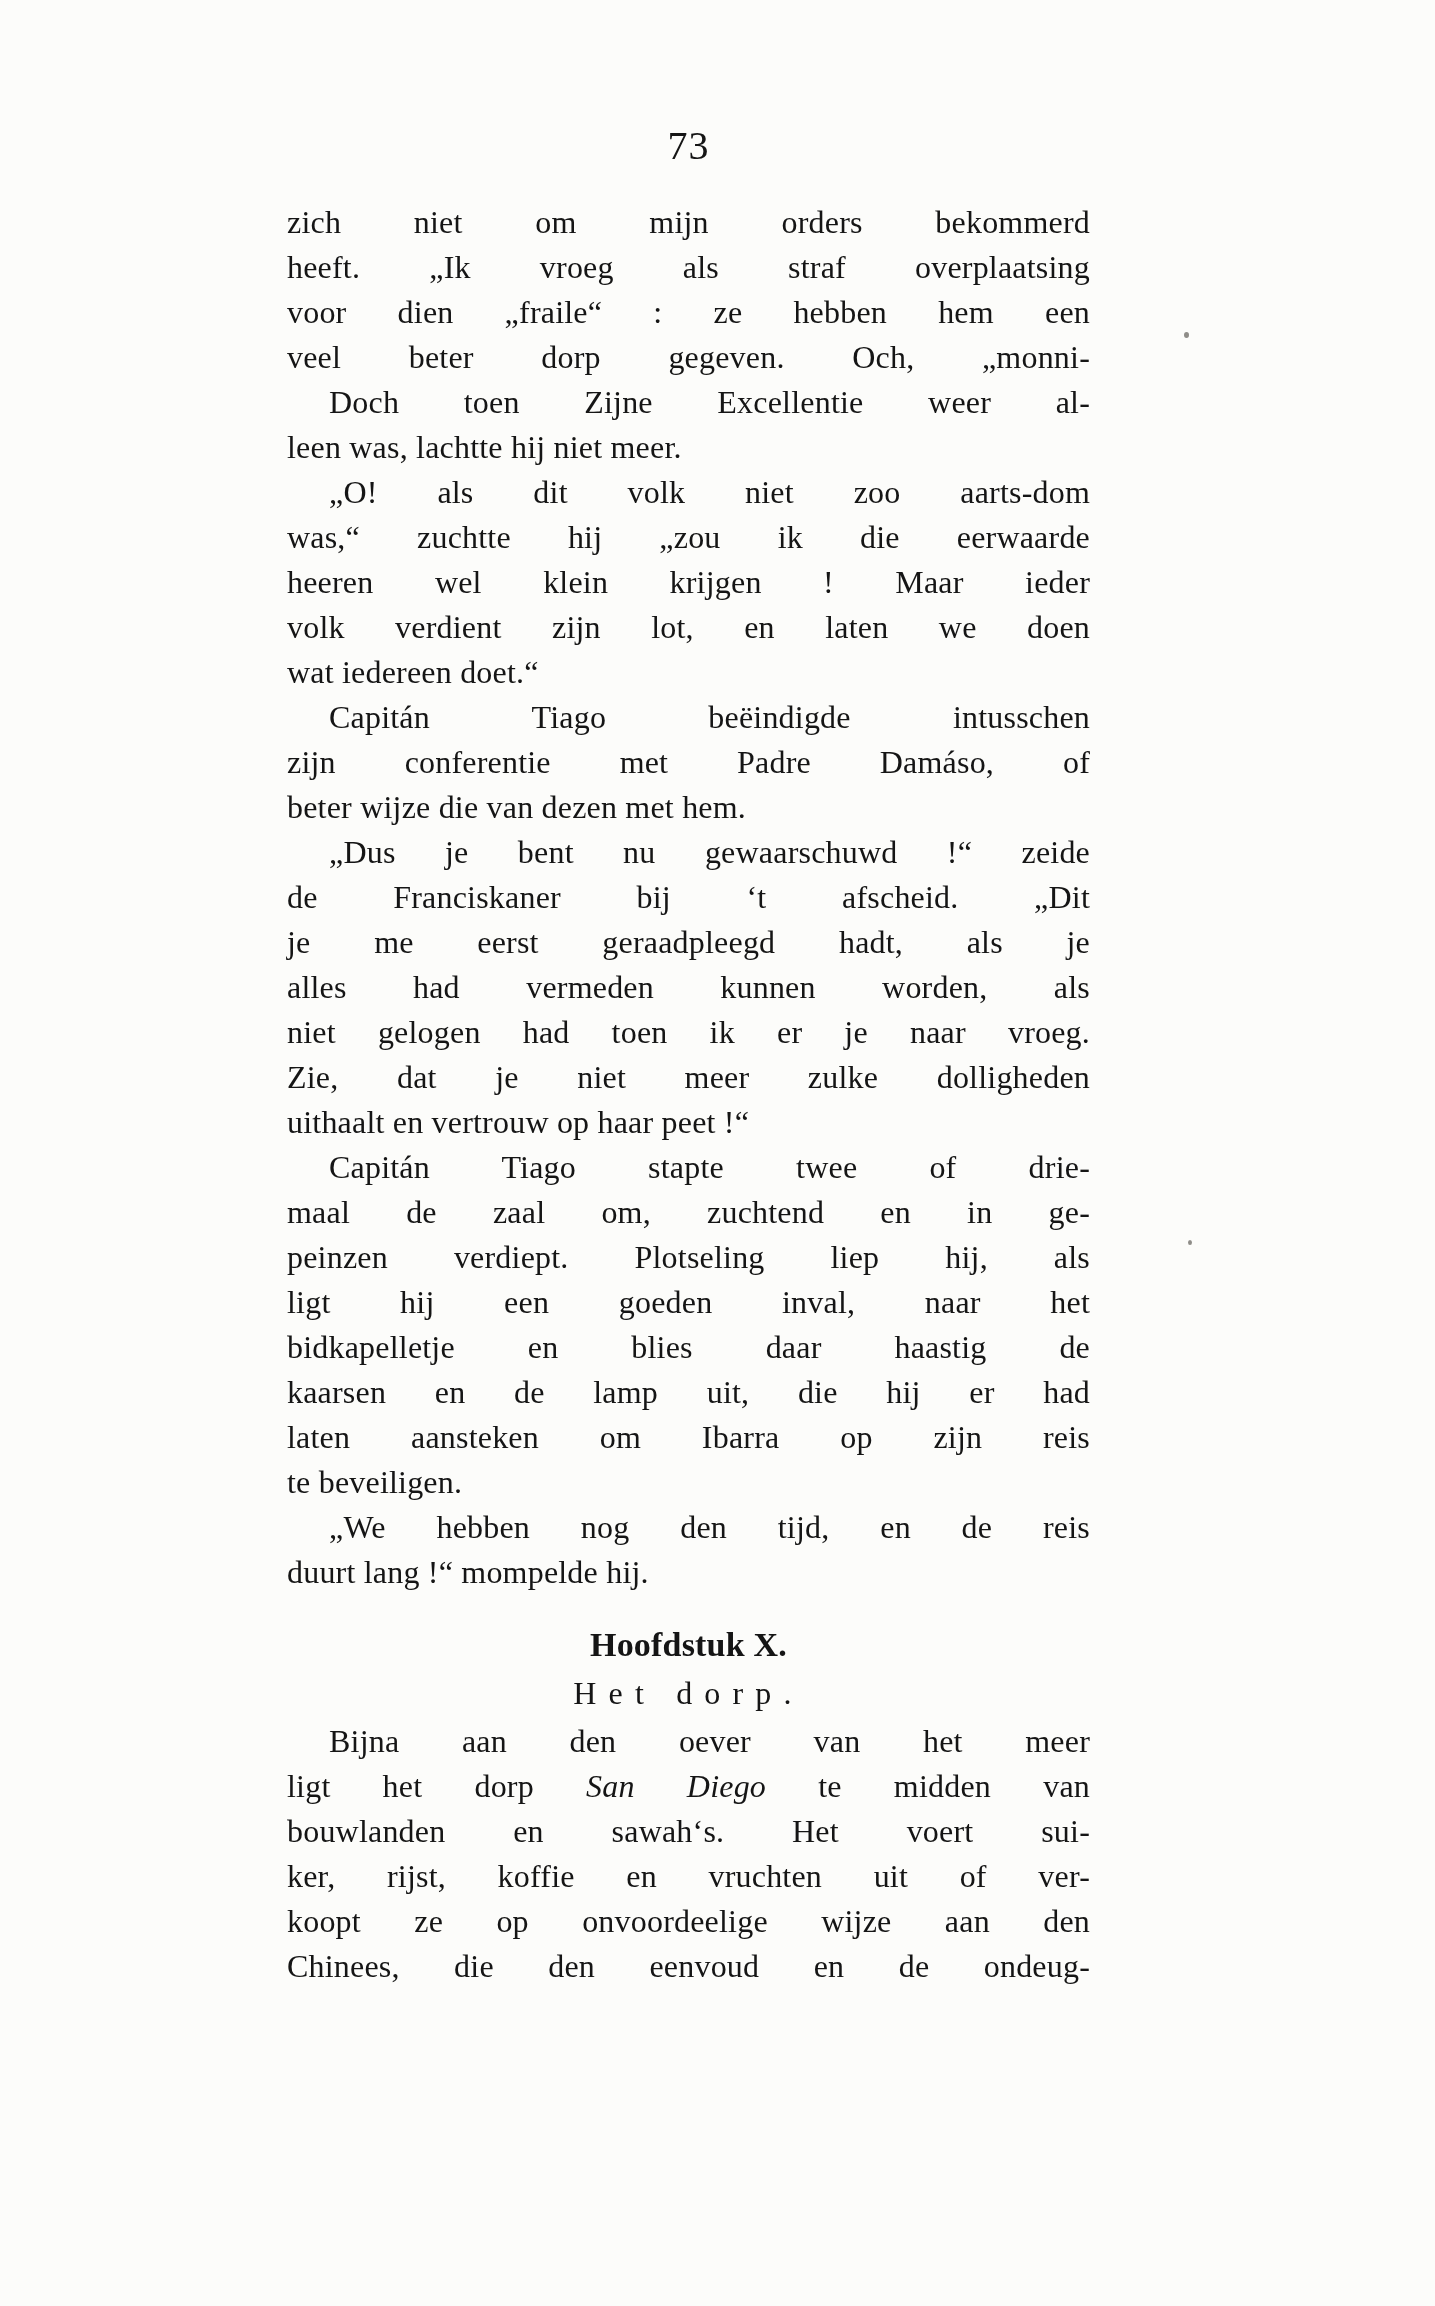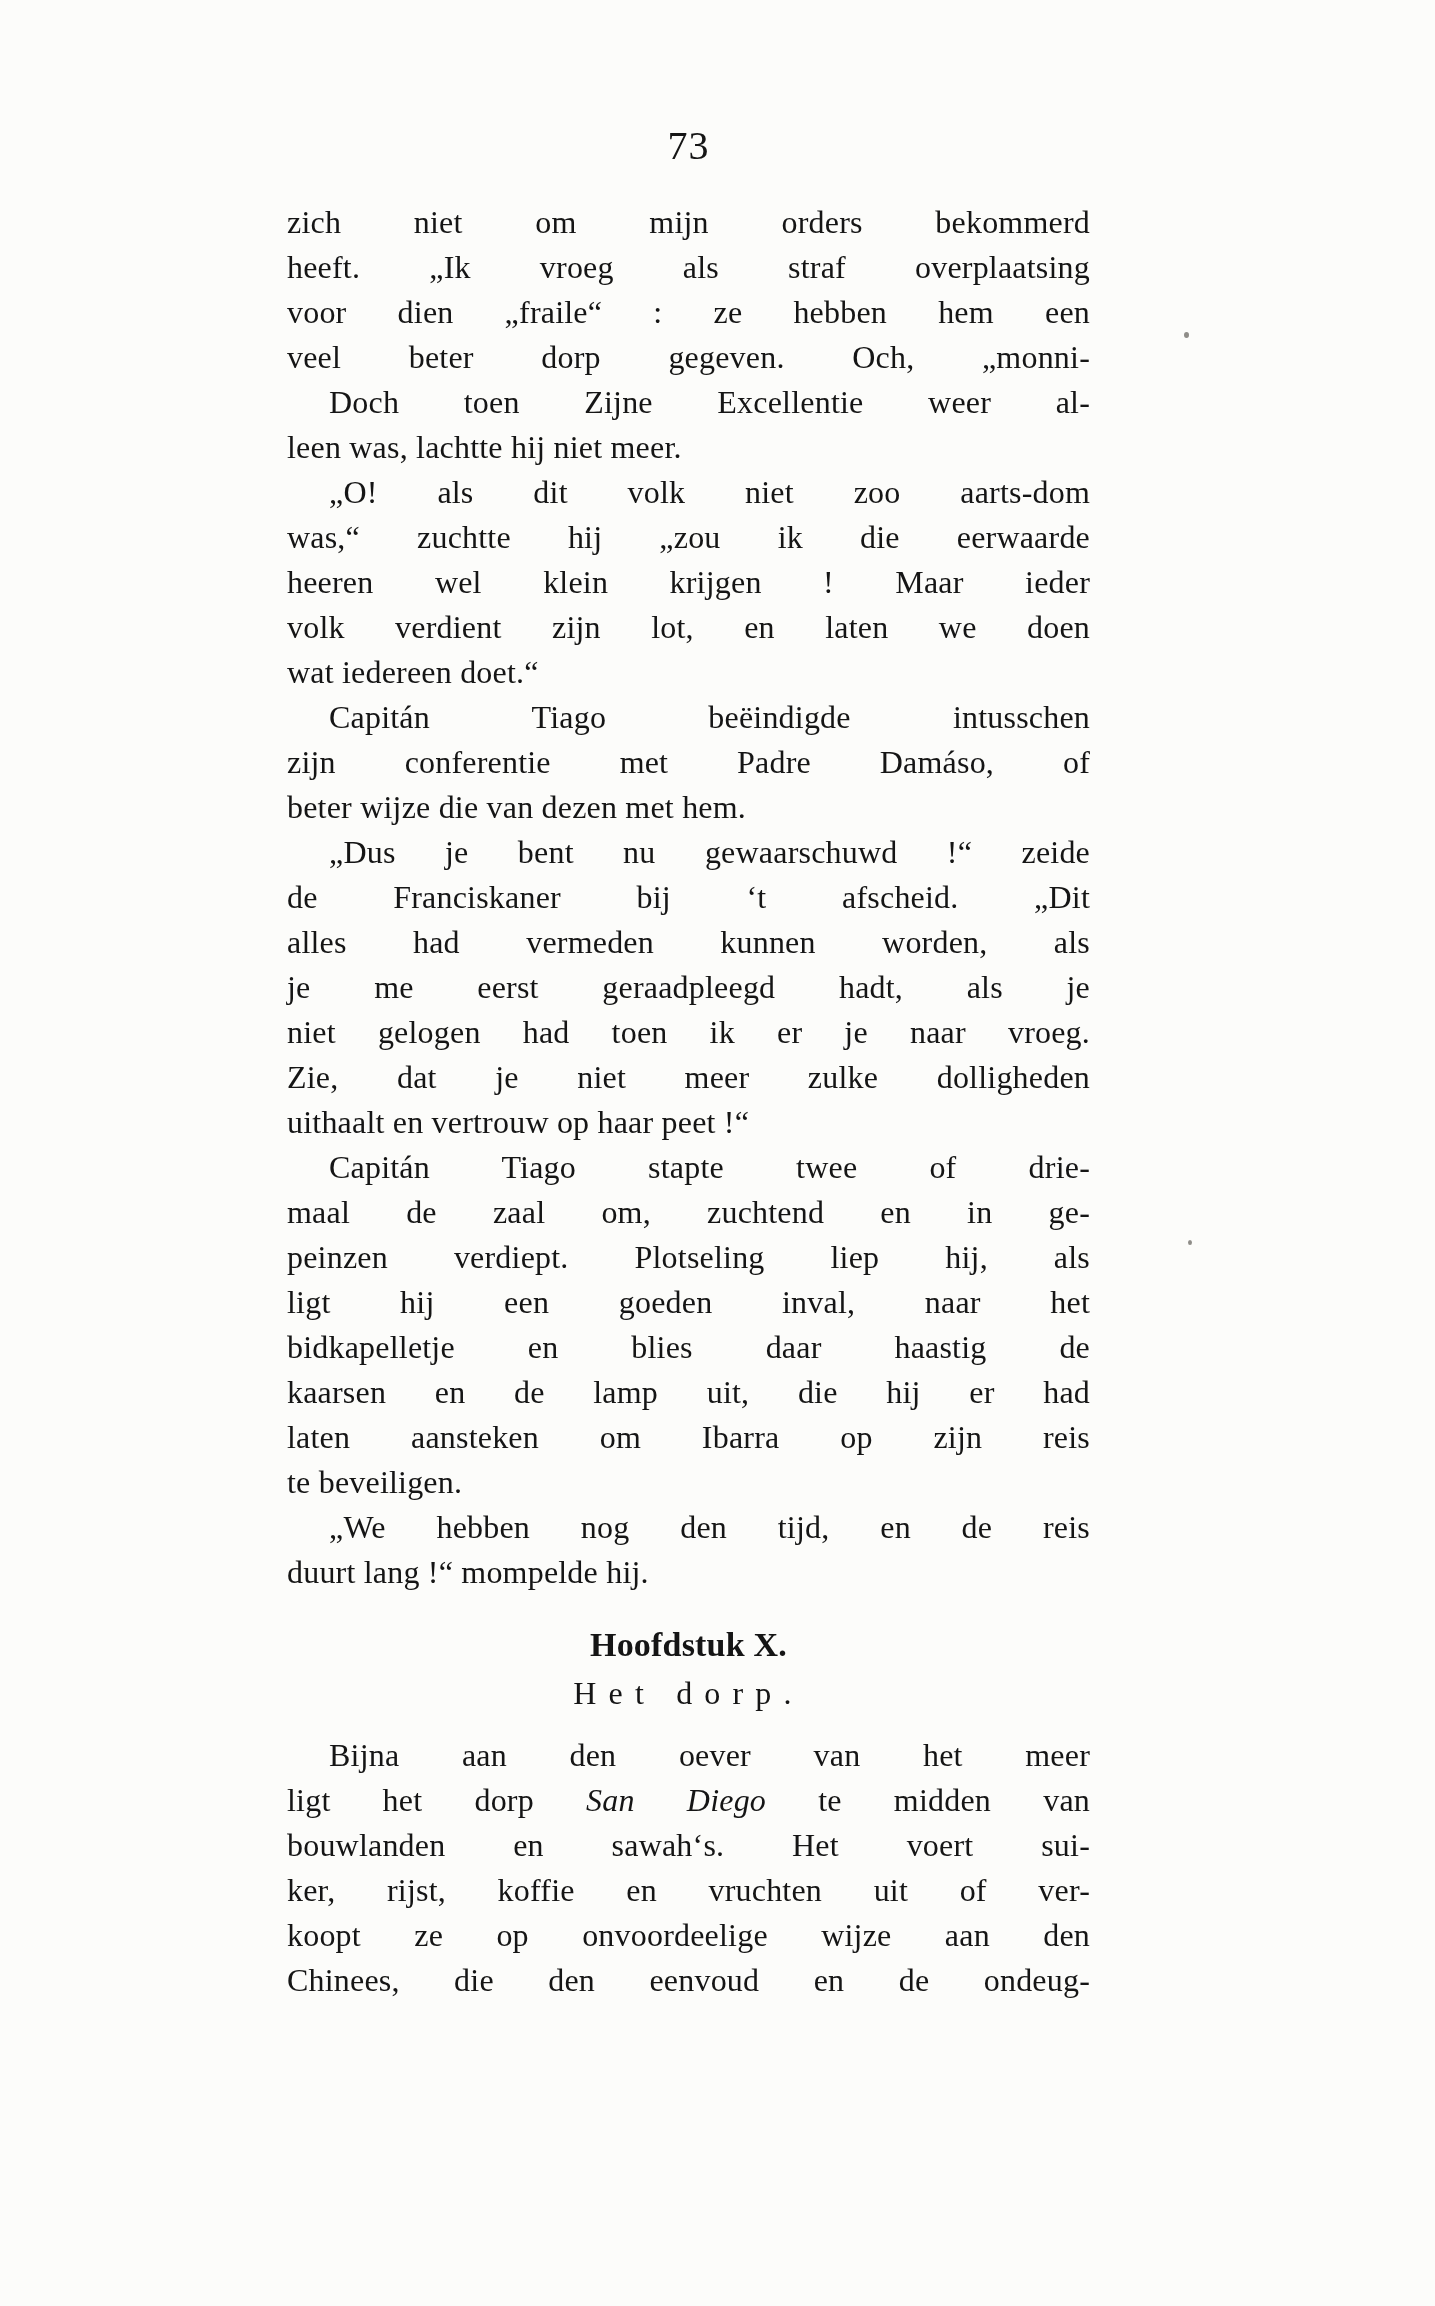--- a/index.html
+++ b/index.html
@@ -46,21 +46,21 @@
     font-weight:bold;
     font-size:34px;
     line-height:48px;
   }
   .chapter-subheading{
     text-align:center;
     text-align-last:center;
     font-size:32px;
     line-height:48px;
     letter-spacing:0.38em;
-    margin-bottom:16px;
+    margin-bottom:2px;
   }
   .speck{
     position:absolute;
     background:#8f8d88;
     border-radius:50%;
   }
   .speck.s1{width:5px;height:6px;top:332px;left:1184px;}
   .speck.s2{width:4px;height:5px;top:1240px;left:1188px;}
 </style>
 </head>
@@ -82,22 +82,22 @@
         <div class="line indent"><span>„O! als dit volk niet zoo aarts-dom</span></div>
         <div class="line"><span>was,“ zuchtte hij „zou ik die eerwaarde</span></div>
         <div class="line"><span>heeren wel klein krijgen ! Maar ieder</span></div>
         <div class="line"><span>volk verdient zijn lot, en laten we doen</span></div>
         <div class="line noJust"><span>wat iedereen doet.“</span></div>
         <div class="line indent"><span>Capitán Tiago beëindigde intusschen</span></div>
         <div class="line"><span>zijn conferentie met Padre Damáso, of</span></div>
         <div class="line noJust"><span>beter wijze die van dezen met hem.</span></div>
         <div class="line indent"><span>„Dus je bent nu gewaarschuwd !“ zeide</span></div>
         <div class="line"><span>de Franciskaner bij ‘t afscheid. „Dit</span></div>
+        <div class="line"><span>je me eerst geraadpleegd hadt, als je</span></div>
         <div class="line"><span>alles had vermeden kunnen worden, als</span></div>
-        <div class="line"><span>je me eerst geraadpleegd hadt, als je</span></div>
         <div class="line"><span>niet gelogen had toen ik er je naar vroeg.</span></div>
         <div class="line"><span>Zie, dat je niet meer zulke dolligheden</span></div>
         <div class="line noJust"><span>uithaalt en vertrouw op haar peet !“</span></div>
         <div class="line indent"><span>Capitán Tiago stapte twee of drie-</span></div>
         <div class="line"><span>maal de zaal om, zuchtend en in ge-</span></div>
         <div class="line"><span>peinzen verdiept. Plotseling liep hij, als</span></div>
         <div class="line"><span>ligt hij een goeden inval, naar het</span></div>
         <div class="line"><span>bidkapelletje en blies daar haastig de</span></div>
         <div class="line"><span>kaarsen en de lamp uit, die hij er had</span></div>
         <div class="line"><span>laten aansteken om Ibarra op zijn reis</span></div>

